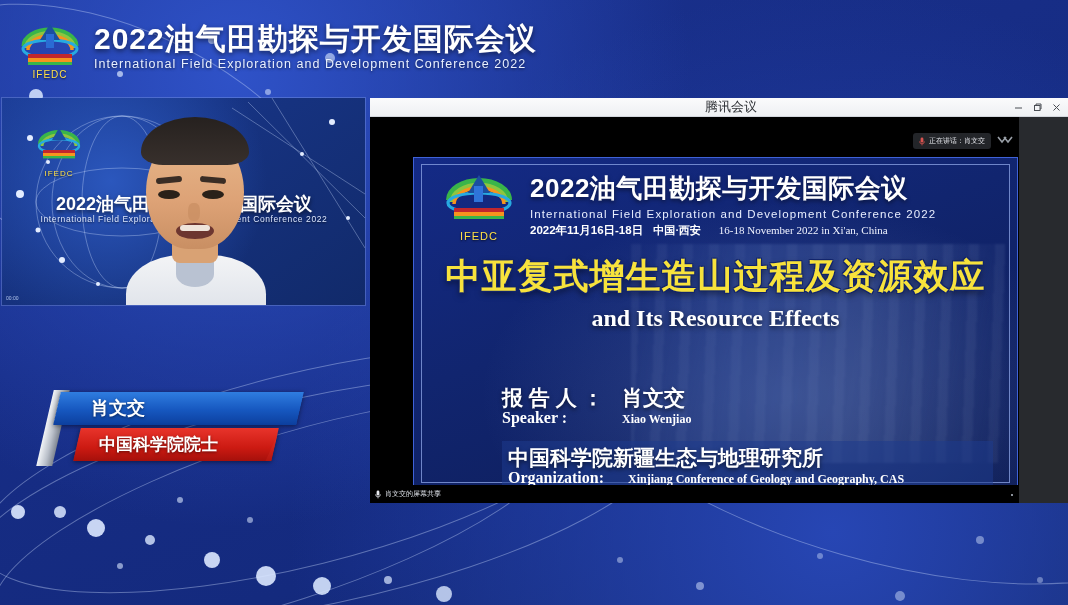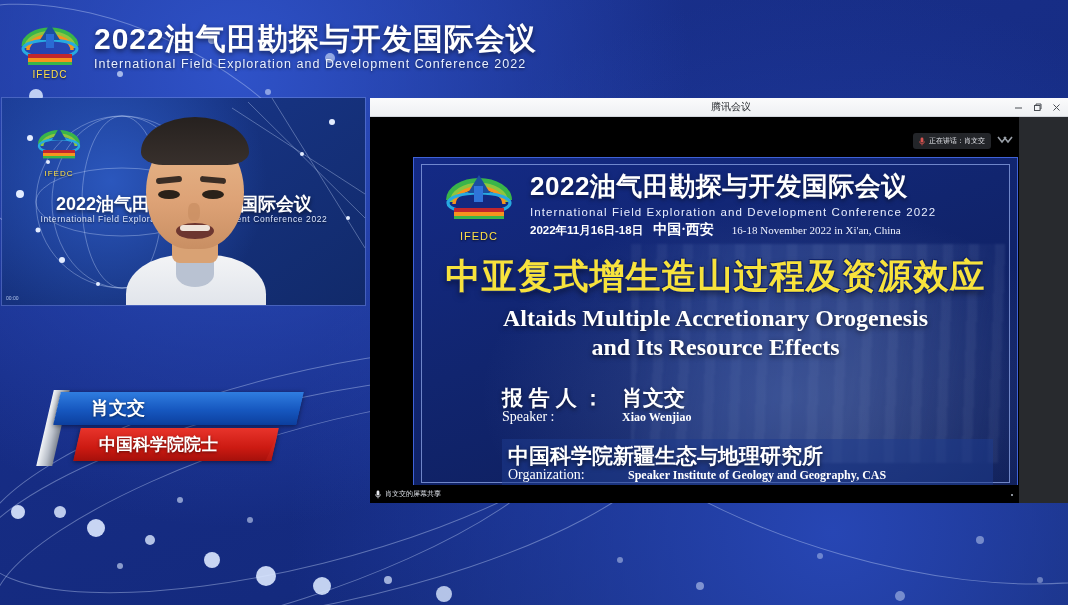--- a/index.html
+++ b/index.html
@@ -125,21 +125,21 @@
   
   .win{
     position:absolute; left:370px; top:98px; width:698px; height:405px;
     background:#282a2e; overflow:hidden;
   }
   .win-tb{
     position:relative; height:19px; width:100%;
     background:linear-gradient(180deg,#fbfbfc 0%, #eef0f3 100%);
     border-bottom:1px solid #d2d6dc; display:flex; align-items:center; justify-content:center;
   }
-  .win-tb-title{ font-size:10px; color:#2c2f33;margin-left:24px; }
+  .win-tb-title{ font-size:13px; color:#2c2f33;margin-left:24px; }
   .win-ctrls{ position:absolute; right:2px; top:0; height:19px; display:flex; align-items:center; }
   .wc{ width:19px; height:19px; display:flex; align-items:center; justify-content:center; font-size:9px; color:#4a4e54; }
   .wc svg{ display:block; }
 
   .win-body{ position:relative; width:100%; height:386px; background:#282a2e; }
   .share-stage{ position:absolute; left:0; top:0; width:649px; height:386px; background:#000; }
 
   
   .spk-badge{
     position:absolute; right:28px; top:16px; height:16px;
@@ -169,21 +169,21 @@
       repeating-linear-gradient(92deg, rgba(190,205,235,.10) 0 10px, rgba(25,45,110,.0) 10px 26px);
     filter:blur(1px); opacity:.65;
   }
   .slide-head{ position:absolute; left:28px; top:10px; display:flex; align-items:center; gap:14px; }
   .slide-logo{ width:74px; height:72px; }
   .sh-texts{ display:flex; flex-direction:column; }
   .sh-cn{ font-size:26px; font-weight:bold; color:#fff; letter-spacing:.5px; white-space:nowrap; text-shadow:0 2px 4px rgba(0,0,0,.5); }
   .sh-en{ font-size:11.5px; color:#e8eeff; letter-spacing:1.1px; margin-top:2px; white-space:nowrap; }
   .sh-date{ display:flex; align-items:baseline; gap:10px; margin-top:3px; white-space:nowrap; }
   .sh-date .d-cn{ font-size:11.5px; font-weight:bold; color:#ffffff; }
-  .sh-date .d-city{ font-size:14px; font-weight:bold; color:#ffffff;font-family:Liberation Serif, serif; }
+  .sh-date .d-city{ font-size:11px; font-weight:bold; color:#ffffff;font-family:Liberation Serif, serif; }
   .sh-date .d-en{ font-size:11px; color:#f0f3ff; font-family:"Liberation Serif", serif; margin-left:8px; }
 
   .slide-title-cn{
     position:absolute; left:0; right:0; top:95px; text-align:center;
     font-size:35px; font-weight:bold; color:#f7e23c; letter-spacing:1px;
     text-shadow:-1px -1px 0 #12246b, 1px -1px 0 #12246b, -1px 1px 0 #12246b, 1px 1px 0 #12246b, 0 3px 6px rgba(0,0,0,.55);
     white-space:nowrap;
   }
   .slide-title-en{
     position:absolute; left:0; right:0; top:146px; text-align:center;
@@ -191,21 +191,21 @@
     font-size:24px; line-height:1.22; text-shadow:0 2px 5px rgba(0,0,0,.6);
   }
 
   .slide-meta{ position:absolute; left:88px; top:226px; right:24px; }
   .meta-row{ position:relative; margin-bottom:14px; }
   .meta-row.boxed{ background:rgba(30,58,140,.55); padding:3px 8px 4px 6px; }
   .m-line1{ display:flex; align-items:baseline; }
   .m-line2{ display:flex; align-items:baseline; margin-top:-3px; }
   .m-cn-label{ font-size:21px; font-weight:bold; color:#fff; white-space:nowrap; text-shadow:0 2px 4px rgba(0,0,0,.6); }
   .m-cn-value{ font-size:21px; font-weight:bold; color:#fff; white-space:nowrap; text-shadow:0 2px 4px rgba(0,0,0,.6); }
-  .m-en-label{ font-family:"Liberation Serif", serif; font-weight:normal; font-size:14px; color:#fff; white-space:nowrap; }
+  .m-en-label{ font-family:"Liberation Serif", serif; font-weight:bold; font-size:16px; color:#fff; white-space:nowrap; }
   .m-en-value{ font-family:"Liberation Serif", serif; font-weight:bold; font-size:12px; color:#fff; white-space:nowrap; }
   .w-speaker-lbl{ width:120px; } .w-org-lbl{ width:120px; }
 
   
   .share-status{
     position:absolute; left:0; bottom:0; width:649px; height:18px;
     background:#000; display:flex; align-items:center; gap:4px; padding-left:5px;
   }
   .share-status .txt{ font-size:7px; color:#dfe3ea; white-space:nowrap; }
   .ss-dot{ position:absolute; right:6px; bottom:7px; width:2px; height:2px; background:#8a9099; }
@@ -399,42 +399,41 @@
               <div class="sh-date">
                 <span class="d-cn">2022年11月16日-18日</span>
                 <span class="d-city">中国·西安</span>
                 <span class="d-en">16-18 November 2022 in Xi'an, China</span>
               </div>
             </div>
           </div>
 
           <div class="slide-title-cn">中亚复式增生造山过程及资源效应</div>
           <div class="slide-title-en">
-            <div>Altaids Multiple Accretionary Orogenesis</div>
             <div>and Its Resource Effects</div>
           </div>
 
           <div class="slide-meta">
             <div class="meta-row">
               <div class="m-line1">
                 <span class="m-cn-label w-speaker-lbl">报 告 人 ：</span>
                 <span class="m-cn-value">肖文交</span>
               </div>
               <div class="m-line2">
                 <span class="m-en-label w-speaker-lbl">Speaker :</span>
                 <span class="m-en-value">Xiao Wenjiao</span>
               </div>
             </div>
             <div class="meta-row boxed">
               <div class="m-line1">
                 <span class="m-cn-value">中国科学院新疆生态与地理研究所</span>
               </div>
               <div class="m-line2">
                 <span class="m-en-label w-org-lbl">Organization:</span>
-                <span class="m-en-value">Speaker Institute of Geology and Geography, CAS</span>
+                <span class="m-en-value">Xinjiang Conference of Geology and Geography, CAS</span>
               </div>
             </div>
           </div>
         </div>
 
         <div class="spk-badge">
           <span class="mic">
             <svg width="6" height="9" viewBox="0 0 6 9">
                 <rect x="1.6" y="0.6" width="2.8" height="5" rx="1.4" fill="#d9534f"></rect>
                 <path d="M0.6 4.4a2.4 2.4 0 0 0 4.8 0" fill="none" stroke="#d9534f" stroke-width=".8"></path>

